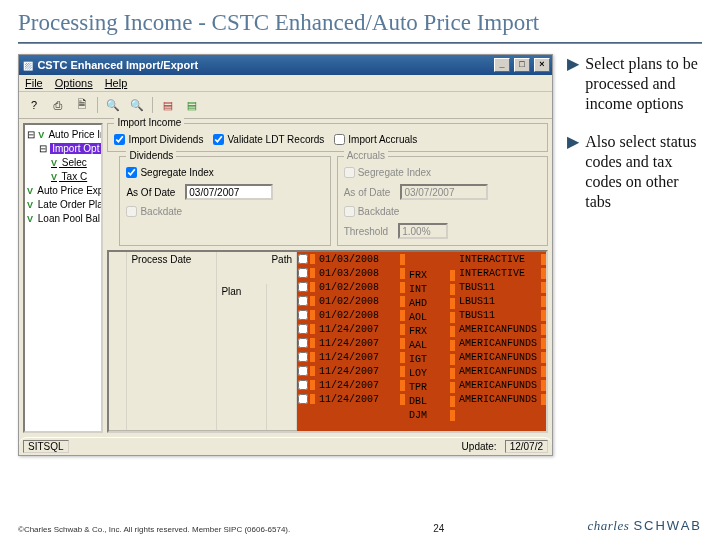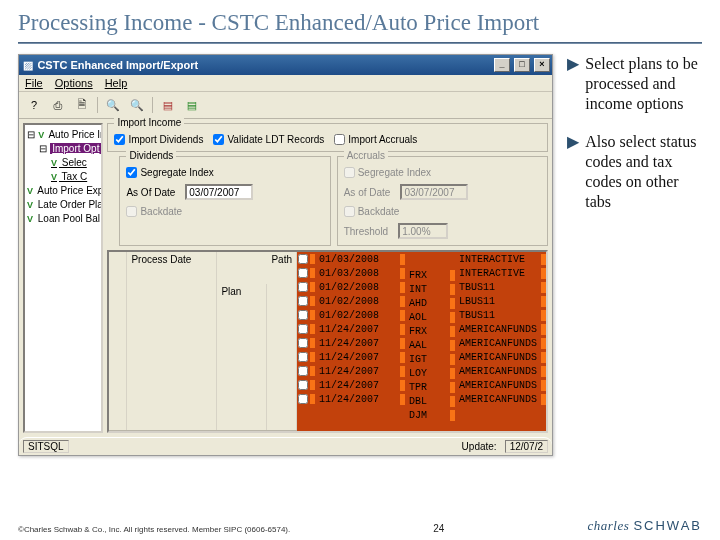--- a/index.html
+++ b/index.html
@@ -84,21 +84,21 @@
     background:#fff;
     border:2px inset #d4d0c8;
     margin:4px 2px 4px 4px;
     font-size:10px;
     padding:3px 2px;
     overflow:hidden;
     line-height:14px;
   }
   .tree .node{white-space:nowrap;}
   .tree .tw{color:#2a8a2a;font-weight:bold;margin-right:2px;font-size:9px;}
-  .tree .sel{background:#701a75;color:#fff;padding:0 2px;text-decoration:underline;}
+  .tree .sel{background:#6d28d9;color:#fff;padding:0 2px;}
   .tree .ind1{padding-left:12px;}
   .tree .ind2{padding-left:24px;text-decoration:underline;}
   .right{
     flex:1; margin:4px 4px 4px 2px;
     display:flex;flex-direction:column;
   }
   .group{
     border:1px solid #b9b5a8;
     padding:4px 6px 6px;
     margin-bottom:4px;
@@ -106,21 +106,21 @@
   }
   .group-title{
     position:absolute;top:-7px;left:6px;background:#ece9d8;padding:0 3px;
     font-size:10px;
   }
   .dim{color:#8a8a8a;}
   .row{display:flex;align-items:center;gap:10px;margin-top:6px;flex-wrap:wrap;}
   .cb{display:inline-flex;align-items:center;gap:3px;white-space:nowrap;}
   .cb input{width:11px;height:11px;}
   .dateinput{
-    width:68px;height:16px;font-size:10px;
+    width:88px;height:16px;font-size:10px;
     border:2px inset #d4d0c8;background:#fff;padding:0 2px;
   }
   .dateinput.dim{background:#ece9d8;color:#8a8a8a;}
   .twocol{display:flex;gap:6px;padding-left:12px;}
   .twocol .group{flex:1;}
   .listwrap{
     flex:1;
     border:2px inset #d4d0c8;
     background:#c2410c;
     overflow:hidden;

